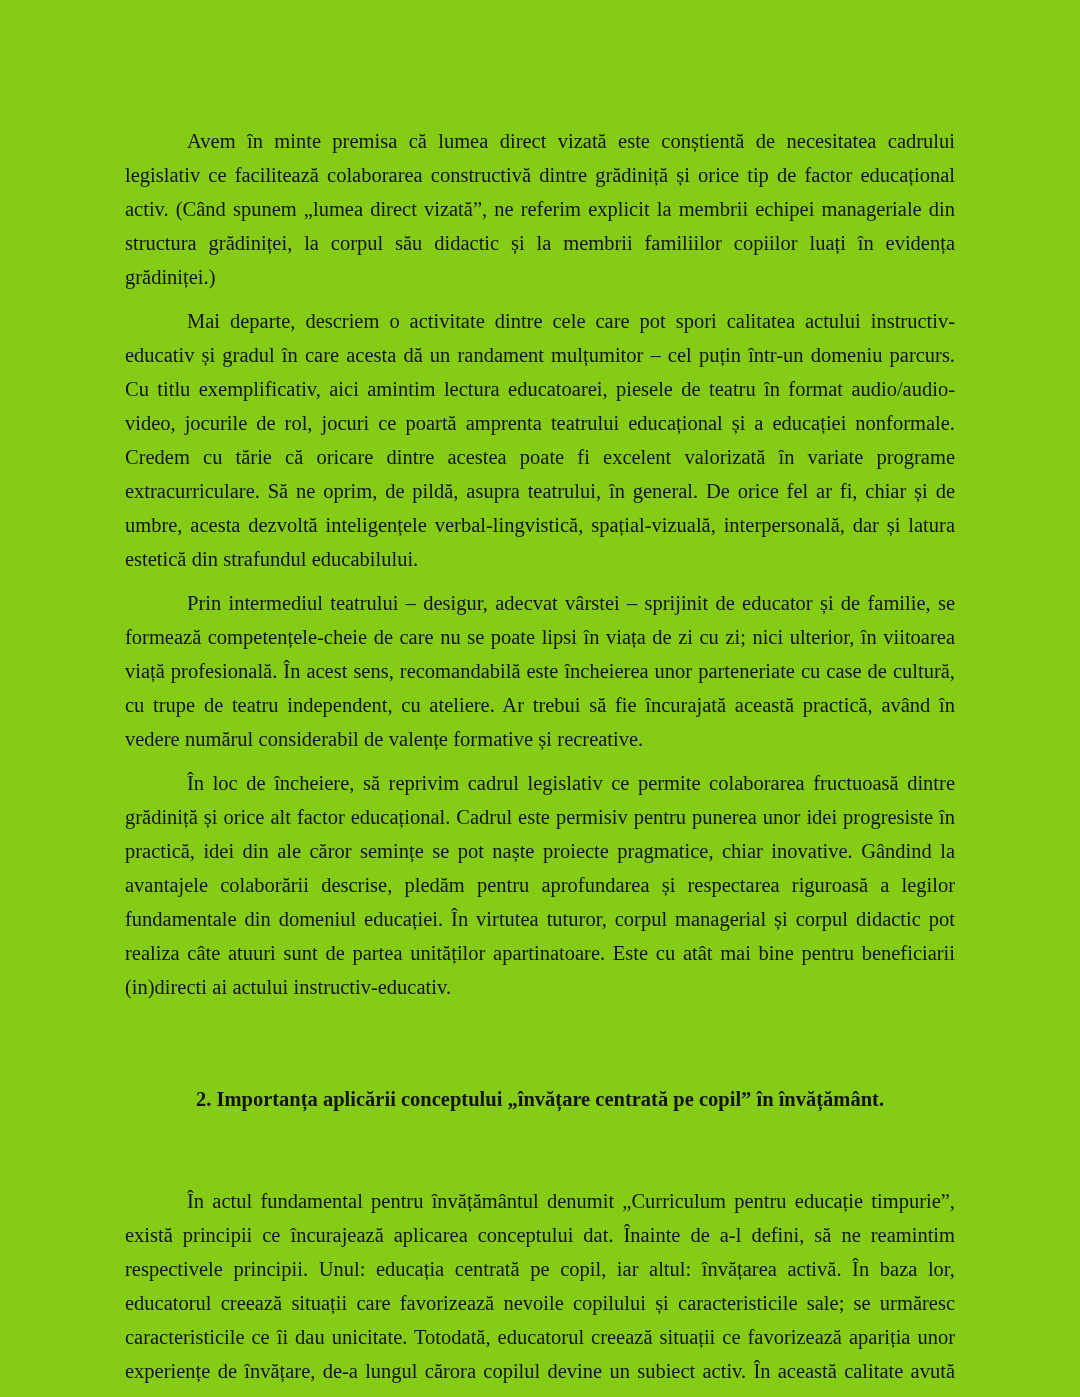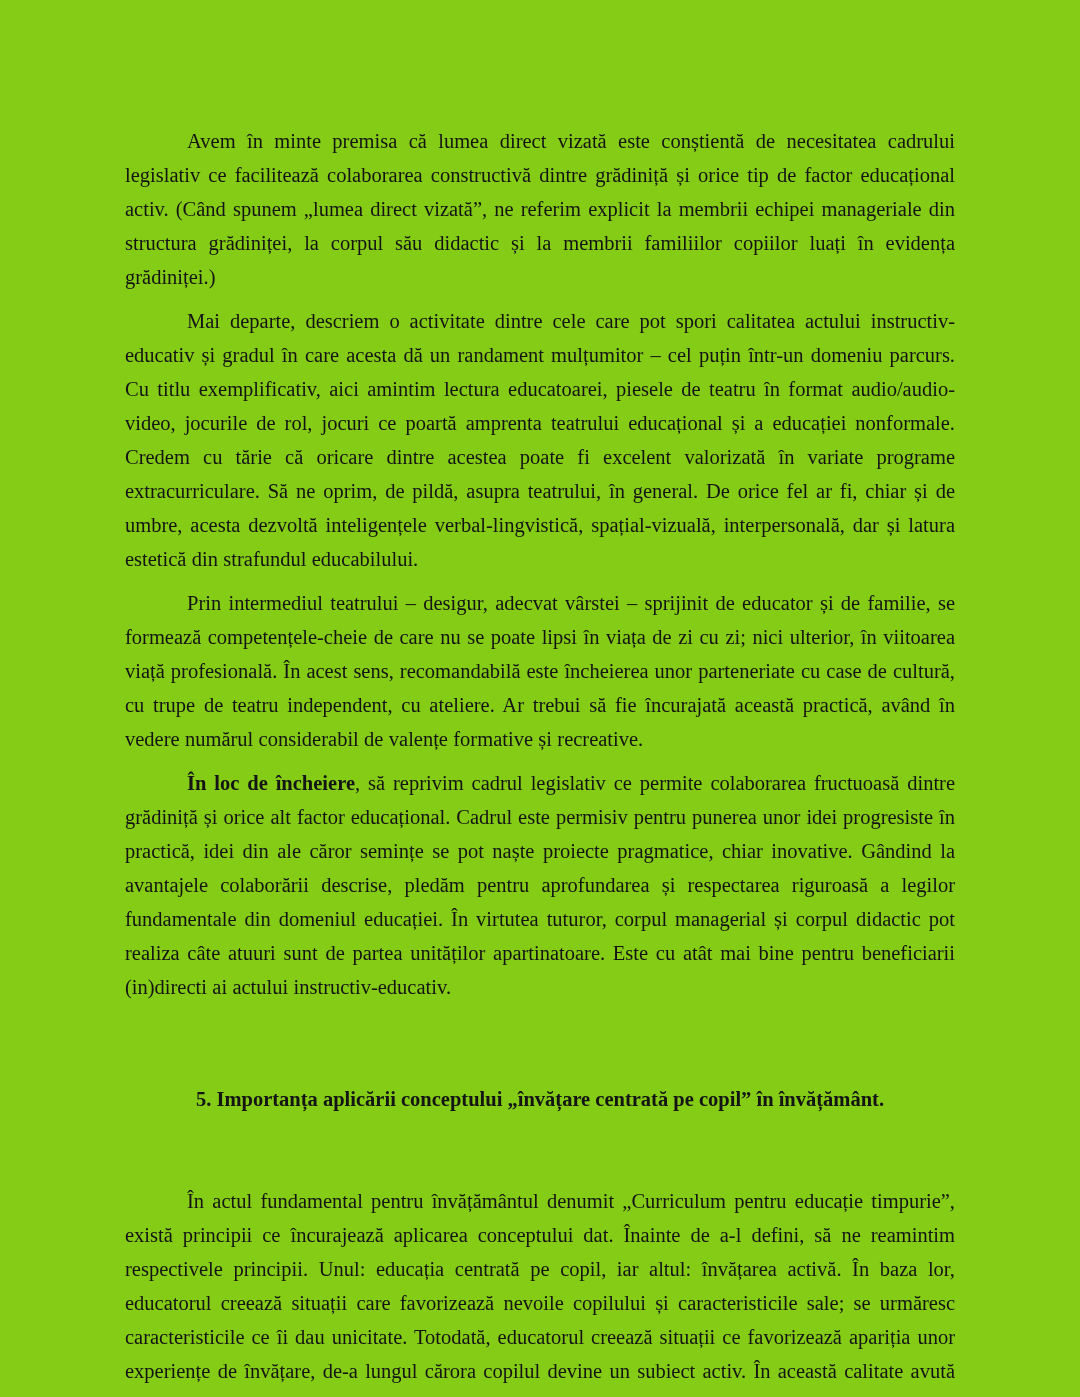--- a/index.html
+++ b/index.html
@@ -40,21 +40,21 @@
     text-indent: 62px;
     hyphens: none;
     word-spacing: 0.2px;
   }
 
   p.para:last-child {
     margin-bottom: 0;
   }
 
   .strong {
-    font-weight: bold;
+    font-weight: normal;
   }
 
   h2.section-heading {
     margin: 0;
     padding: 0;
     font-size: 20.5px;
     line-height: 34px;
     font-weight: bold;
     text-align: center;
     text-indent: 0;
@@ -76,20 +76,20 @@
     <p class="para">Avem în minte premisa că lumea direct vizată este conștientă de necesitatea cadrului legislativ ce facilitează colaborarea constructivă dintre grădiniță și orice tip de factor educațional activ. (Când spunem „lumea direct vizată”, ne referim explicit la membrii echipei manageriale din structura grădiniței, la corpul său didactic și la membrii familiilor copiilor luați în evidența grădiniței.)</p>
 
     <p class="para">Mai departe, descriem o activitate dintre cele care pot spori calitatea actului instructiv-educativ și gradul în care acesta dă un randament mulțumitor – cel puțin într-un domeniu parcurs. Cu titlu exemplificativ, aici amintim lectura educatoarei, piesele de teatru în format audio/audio-video, jocurile de rol, jocuri ce poartă amprenta teatrului educațional și a educației nonformale. Credem cu tărie că oricare dintre acestea poate fi excelent valorizată în variate programe extracurriculare. Să ne oprim, de pildă, asupra teatrului, în general. De orice fel ar fi, chiar și de umbre, acesta dezvoltă inteligențele verbal-lingvistică, spațial-vizuală, interpersonală, dar și latura estetică din strafundul educabilului.</p>
 
     <p class="para">Prin intermediul teatrului – desigur, adecvat vârstei – sprijinit de educator și de familie, se formează competențele-cheie de care nu se poate lipsi în viața de zi cu zi; nici ulterior, în viitoarea viață profesională. În acest sens, recomandabilă este încheierea unor parteneriate cu case de cultură, cu trupe de teatru independent, cu ateliere. Ar trebui să fie încurajată această practică, având în vedere numărul considerabil de valențe formative și recreative.</p>
 
     <p class="para"><span class="strong">În loc de încheiere</span><span>, să reprivim cadrul legislativ ce permite colaborarea fructuoasă dintre grădiniță și orice alt factor educațional. Cadrul este permisiv pentru punerea unor idei progresiste în practică, idei din ale căror semințe se pot naște proiecte pragmatice, chiar inovative. Gândind la avantajele colaborării descrise, pledăm pentru aprofundarea și respectarea riguroasă a legilor fundamentale din domeniul educației. În virtutea tuturor, corpul managerial și corpul didactic pot realiza câte atuuri sunt de partea unităților apartinatoare. Este cu atât mai bine pentru beneficiarii (in)directi ai actului instructiv-educativ.</span></p>
 
     <div class="gap-before-heading"></div>
 
-    <h2 class="section-heading">5. Importanța aplicării conceptului „învățare centrată pe copil” în învățământ.</h2>
+    <h2 class="section-heading">2. Importanța aplicării conceptului „învățare centrată pe copil” în învățământ.</h2>
 
     <div class="gap-after-heading"></div>
 
     <p class="para">În actul fundamental pentru învățământul denumit „Curriculum pentru educație timpurie”, există principii ce încurajează aplicarea conceptului dat. Înainte de a-l defini, să ne reamintim respectivele principii. Unul: educația centrată pe copil, iar altul: învățarea activă. În baza lor, educatorul creează situații care favorizează nevoile copilului și caracteristicile sale; se urmăresc caracteristicile ce îi dau unicitate. Totodată, educatorul creează situații ce favorizează apariția unor experiențe de învățare, de-a lungul cărora copilul devine un subiect activ. În această calitate avută permanent, el poate alege cum să-și desfășoare activitatea, să propună modificări</p>
 
   </div>
 </div>
 
 </body></html>

